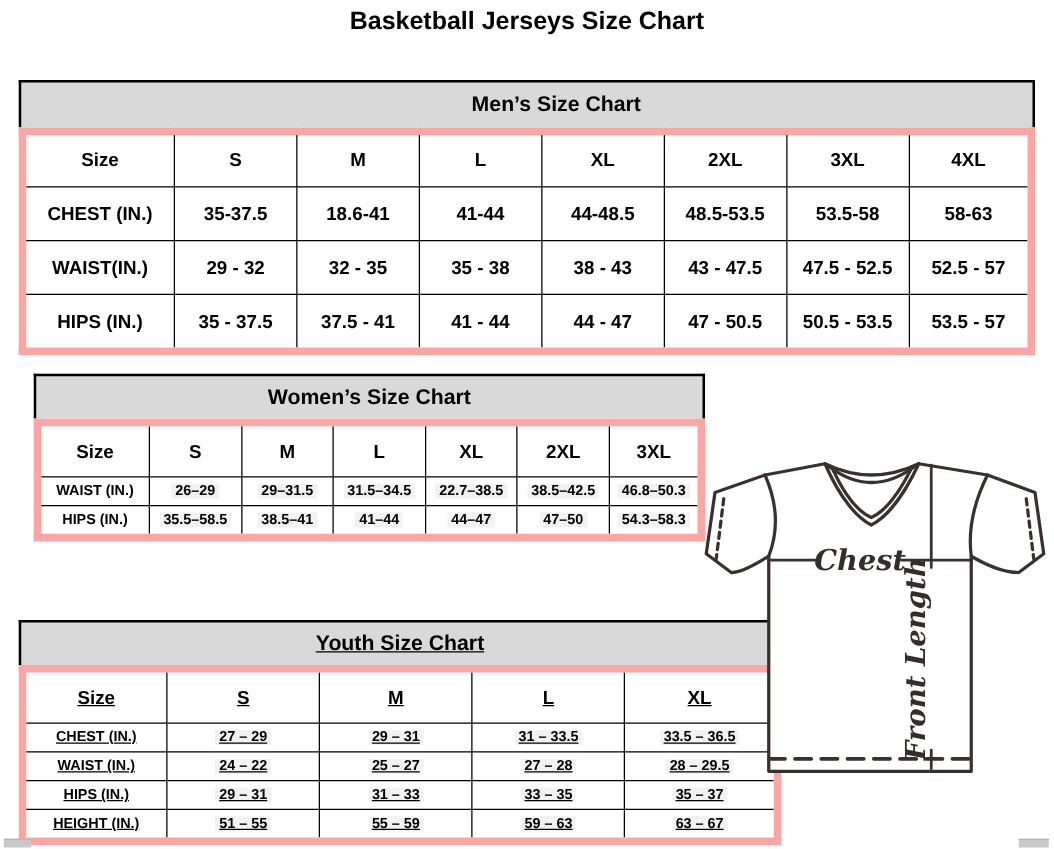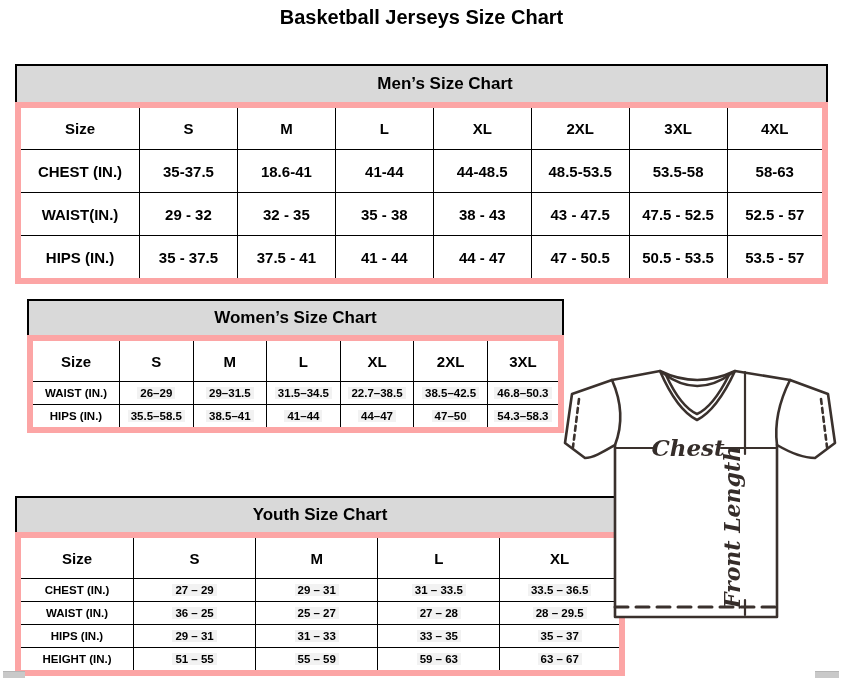--- a/index.html
+++ b/index.html
@@ -25,21 +25,21 @@
     font-weight:bold;padding:0;
   }
   
   .mens-box{left:15px;top:64px;width:813px;}
   .mens-box .tbl-title{height:36px;line-height:36px;padding-left:47px;}
   .mens-box thead th{height:41px;font-size:15px;}
   .mens-box tbody th,.mens-box tbody td{height:42px;font-size:15px;}
   .mens-box tr > *:first-child{width:118px;}
   
   .womens-box{left:15px;top:299px;width:537px;margin-left:12px;}
-  .youth-box{left:15px;top:496px;width:610px;}
+  .youth-box{left:15px;top:496px;width:610px;text-decoration:underline;}
   .womens-box .tbl-title,.youth-box .tbl-title{height:34px;line-height:34px;}
   .womens-box thead th,.youth-box thead th{height:40px;font-size:15px;}
   .womens-box tbody th,.womens-box tbody td,
   .youth-box tbody th,.youth-box tbody td{height:22px;font-size:11.5px;}
   .womens-box tr > *:first-child{width:86px;}
   .youth-box tr > *:first-child{width:112px;}
   .hl tbody span.val{background:#f2f2f2;padding:0 3px;}
   
   .jersey{position:absolute;left:561px;top:359px;width:278px;height:266px;text-decoration:underline;}
   .jersey svg{display:block;}
@@ -159,21 +159,21 @@
       <tbody>
         <tr>
           <th>CHEST (IN.)</th>
           <td><span class="val">27 – 29</span></td>
           <td><span class="val">29 – 31</span></td>
           <td><span class="val">31 – 33.5</span></td>
           <td><span class="val">33.5 – 36.5</span></td>
         </tr>
         <tr>
           <th>WAIST (IN.)</th>
-          <td><span class="val">36 – 25</span></td>
+          <td><span class="val">24 – 22</span></td>
           <td><span class="val">25 – 27</span></td>
           <td><span class="val">27 – 28</span></td>
           <td><span class="val">28 – 29.5</span></td>
         </tr>
         <tr>
           <th>HIPS (IN.)</th>
           <td><span class="val">29 – 31</span></td>
           <td><span class="val">31 – 33</span></td>
           <td><span class="val">33 – 35</span></td>
           <td><span class="val">35 – 37</span></td>

